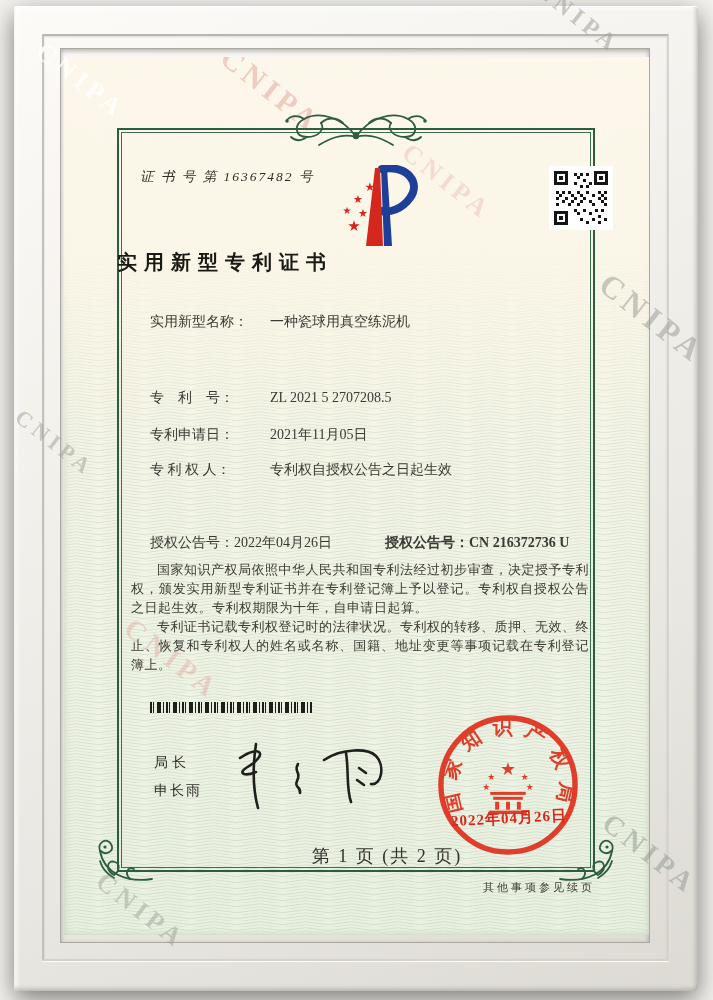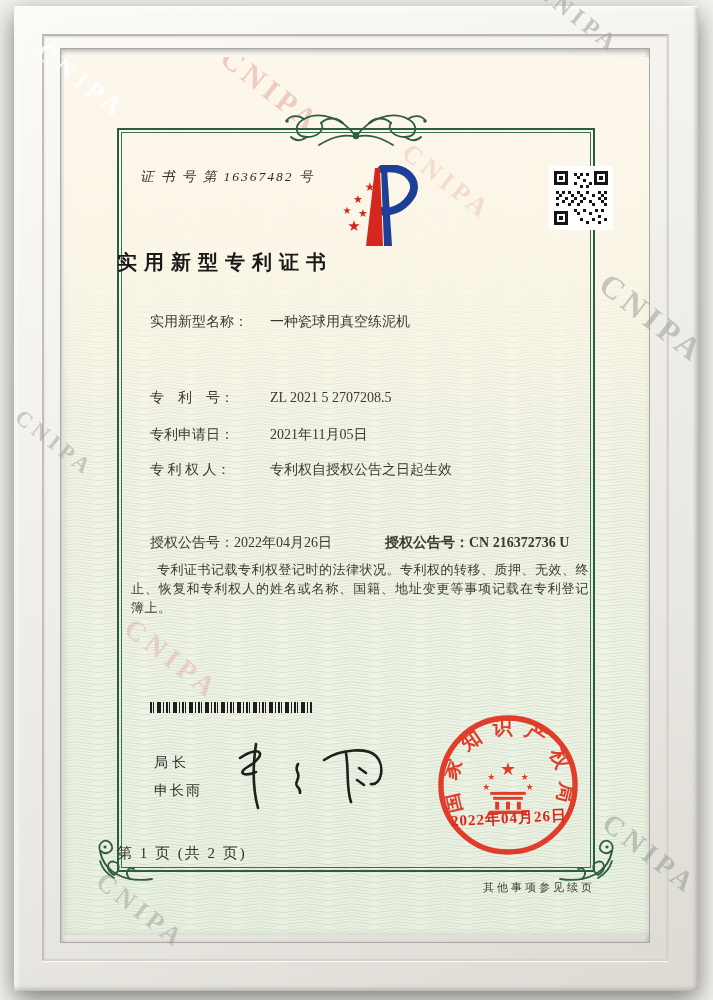--- a/index.html
+++ b/index.html
@@ -67,22 +67,22 @@
     background:repeating-linear-gradient(90deg,#1e1e1c 0 2px,rgba(0,0,0,0) 2px 3px,#1e1e1c 3px 4px,rgba(0,0,0,0) 4px 7px,#1e1e1c 7px 11px,rgba(0,0,0,0) 11px 13px,#1e1e1c 13px 14px,rgba(0,0,0,0) 14px 16px); }
 
   .signer-title { position:absolute; left:90px; top:697px; font-size:14px; letter-spacing:4px; color:#2e2d28; }
   .signer-name  { position:absolute; left:90px; top:725px; font-size:14px; letter-spacing:2px; color:#2e2d28; }
   .signature { position:absolute; left:160px; top:681px; width:172px; height:78px; }
 
   .seal { position:absolute; left:372px; top:656px; width:144px; height:144px; opacity:.93; }
   .seal-date { position:absolute; left:370px; top:752px; width:150px; text-align:center;
     font-size:15px; font-weight:bold; color:#d8281c; letter-spacing:1px; transform:rotate(-3deg); }
 
-  .page-info { position:absolute; left:53px; top:787px; width:540px; 
-    font-size:15px; letter-spacing:2px; color:#33322c; }
+  .page-info { position:absolute; left:53px; top:787px; width:540px; text-align:center;
+    font-size:18px; letter-spacing:2px; color:#33322c; }
   .footer-note { position:absolute; left:53px; top:823px; width:478px; text-align:right;
     font-size:11px; letter-spacing:3px; color:#3b3a33; }
 
   .orn-top { position:absolute; left:207px; top:50px; width:170px; height:42px; z-index:2; }
   .orn-bl  { position:absolute; left:28px;  top:778px; width:64px; height:50px; z-index:2; }
   .orn-br  { position:absolute; left:492px; top:778px; width:64px; height:50px; z-index:2; transform:scaleX(-1); }
 
   .wm { position:absolute; font-weight:bold; letter-spacing:5px; transform:rotate(38deg);
     font-family:"Liberation Serif","DejaVu Serif",serif; pointer-events:none; white-space:nowrap; }
   .wm-paper { z-index:1; }
@@ -202,20 +202,21 @@
       </div>
       <div class="row r5">
         <span class="f-label">专 利 权 人：</span><span class="f-value">专利权自授权公告之日起生效</span>
       </div>
       <div class="row r7">
         <span>授权公告号：</span><span>2022年04月26日</span>
         <span class="pair2"><span>授权公告号：</span><span>CN 216372736 U</span></span>
       </div>
 
       <div class="paras">
+        <p>国家知识产权局依照中华人民共和国专利法经过初步审查，决定授予专利权，颁发实用新型专利证书并在专利登记簿上予以登记。专利权自授权公告之日起生效。专利权期限为十年，自申请日起算。</p>
         <p>专利证书记载专利权登记时的法律状况。专利权的转移、质押、无效、终止、恢复和专利权人的姓名或名称、国籍、地址变更等事项记载在专利登记簿上。</p>
       </div>
 
       <div class="barcode"></div>
 
       <div class="signer-title">局长</div>
       <div class="signer-name">申长雨</div>
 
       <svg class="signature" viewBox="0 0 172 78">
         <g fill="none" stroke="#1f1f1d" stroke-width="2.6" stroke-linecap="round">

